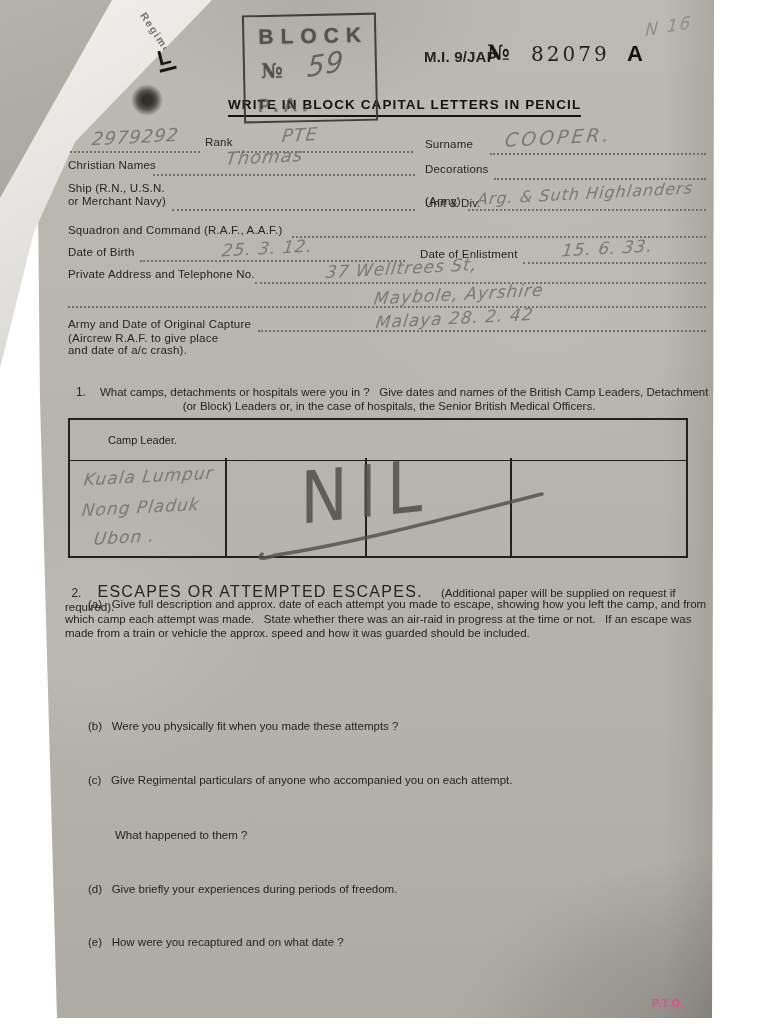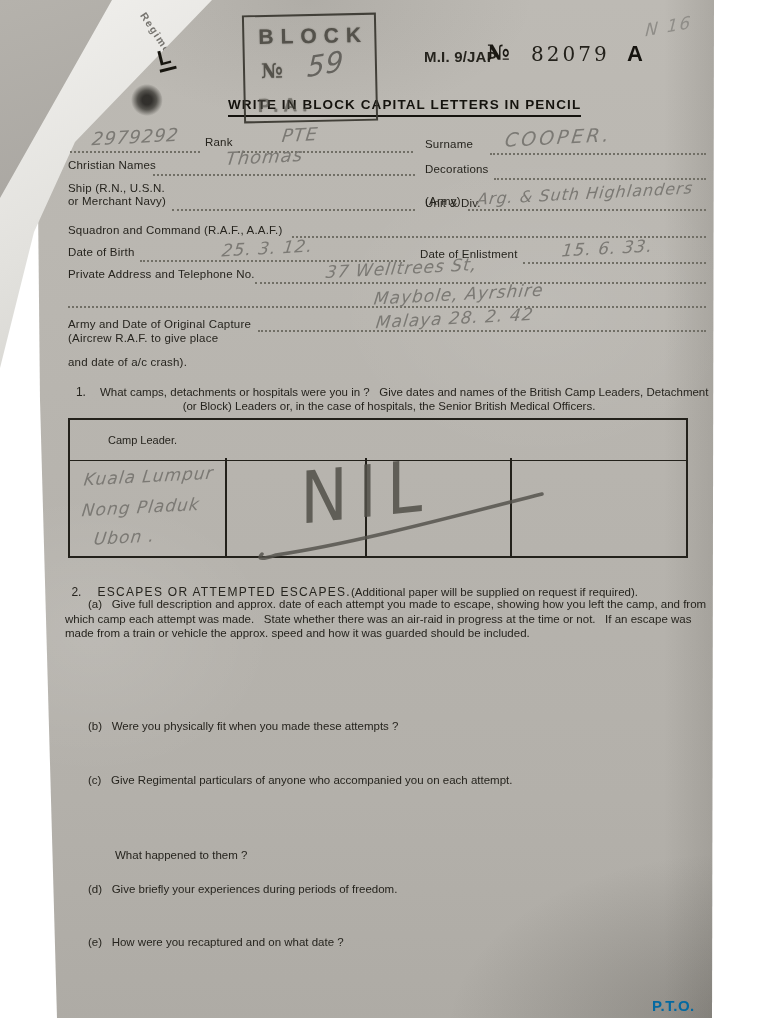--- a/index.html
+++ b/index.html
@@ -78,21 +78,21 @@
     font-size:11px;color:#26241e;padding:2px 8px;line-height:13px;}
   .tbl .cell:last-child{border-right:none;}
   .c1{width:157px;} .c2{width:140px;} .c3{width:145px;} .c4{flex:1;}
   .nil-text{
     position:absolute;left:300px;top:455px;font-size:64px;color:#525049;opacity:.85;
     font-family:"DejaVu Sans",sans-serif;letter-spacing:10px;
     transform:rotate(-6deg) skewX(-6deg) scaleY(1.12);
   }
   .pencil-note{position:absolute;color:#8f8d88;font-family:"DejaVu Sans",sans-serif;
     font-style:italic;font-size:17px;letter-spacing:2px;transform:rotate(-10deg) skewX(-14deg);}
-  .pto{position:absolute;left:652px;top:997px;font-size:15px;font-weight:bold;color:#0369a1;letter-spacing:.5px;}
+  .pto{position:absolute;left:652px;top:997px;font-size:11px;font-weight:bold;color:#ec4899;letter-spacing:.5px;}
   svg.sweep{position:absolute;left:250px;top:438px;pointer-events:none;}
 </style>
 </head>
 <body>
 
 <div class="paper"></div>
 
 <div class="lbl" style="left:424px;top:48px;font-weight:bold;font-size:15px;">M.I. 9/JAP</div>
 <div class="lbl serif" style="left:487px;top:40px;font-size:21px;font-weight:bold;color:#191712;">№</div>
 <div class="lbl serif" style="left:531px;top:42px;font-size:20px;letter-spacing:3px;color:#23211b;">82079</div>
@@ -151,21 +151,21 @@
 <div class="lbl" style="left:68px;top:268px;">Private Address and Telephone No.</div>
 <div class="dots" style="left:255px;top:281px;width:451px;"></div>
 <div class="hw" style="left:326px;top:258px;">37 Welltrees St,</div>
 <div class="dots" style="left:68px;top:305px;width:638px;"></div>
 <div class="hw" style="left:374px;top:284px;">Maybole, Ayrshire</div>
 
 <div class="lbl" style="left:68px;top:318px;">Army and Date of Original Capture</div>
 <div class="dots" style="left:258px;top:329px;width:448px;"></div>
 <div class="hw" style="left:376px;top:308px;">Malaya 28. 2. 42</div>
 <div class="lbl" style="left:68px;top:332px;">(Aircrew R.A.F. to give place</div>
-<div class="lbl" style="left:68px;top:356px;">and date of a/c crash).</div>
+<div class="lbl" style="left:68px;top:344px;">and date of a/c crash).</div>
 
 <div class="para" style="left:65px;top:370px;width:648px;text-align:center;">
   <span style="margin-right:14px;font-size:12px;">1.</span><span>What camps, detachments or hospitals were you in ?   Give dates and names of the British Camp Leaders, Detachment (or Block) Leaders or, in the case of hospitals, the Senior British Medical Officers.</span>
 </div>
 
 <div class="tbl">
   <div class="hrow">
     <div class="cell c3">Camp Leader.</div>
   </div>
 </div>
@@ -177,22 +177,22 @@
 <div class="hw" style="left:84px;top:466px;font-size:17px;">Kuala Lumpur</div>
 <div class="hw" style="left:82px;top:497px;font-size:17px;">Nong Pladuk</div>
 <div class="hw" style="left:94px;top:527px;font-size:17px;">Ubon .</div>
 
 <div class="nil-text">NIL</div>
 <svg class="sweep" width="310" height="130" viewBox="0 0 310 130">
   <path d="M12,116 C6,122 14,121 26,117 C100,106 190,82 292,56" fill="none" stroke="#56544d" stroke-width="3.5" stroke-linecap="round" opacity="0.85"></path>
 </svg>
 
 <div class="para" style="left:65px;top:570px;width:650px;">
-  <span style="font-size:12px;margin-right:16px;">2.</span><span style="font-size:12px;letter-spacing:1.3px;margin-right:0;">ESCAPES OR ATTEMPTED ESCAPES.</span><span>(Additional paper will be supplied on request if required).</span>
+  <span style="font-size:12px;margin-right:16px;">2.</span><span style="font-size:16px;letter-spacing:1.3px;margin-right:18px;">ESCAPES OR ATTEMPTED ESCAPES.</span><span>(Additional paper will be supplied on request if required).</span>
 </div>
 <div class="para" style="left:65px;top:597px;width:650px;text-indent:23px;">(a)   Give full description and approx. date of each attempt you made to escape, showing how you left the camp, and from which camp each attempt was made.   State whether there was an air-raid in progress at the time or not.   If an escape was made from a train or vehicle the approx. speed and how it was guarded should be included.</div>
 <div class="para" style="left:88px;top:719px;">(b)   Were you physically fit when you made these attempts ?</div>
 <div class="para" style="left:88px;top:773px;">(c)   Give Regimental particulars of anyone who accompanied you on each attempt.</div>
-<div class="para" style="left:115px;top:828px;margin-top:20px;">What happened to them ?</div>
+<div class="para" style="left:115px;top:828px;">What happened to them ?</div>
 <div class="para" style="left:88px;top:882px;">(d)   Give briefly your experiences during periods of freedom.</div>
 <div class="para" style="left:88px;top:935px;">(e)   How were you recaptured and on what date ?</div>
 
 <div class="pto">P.T.O.</div>
 
 </body></html>

